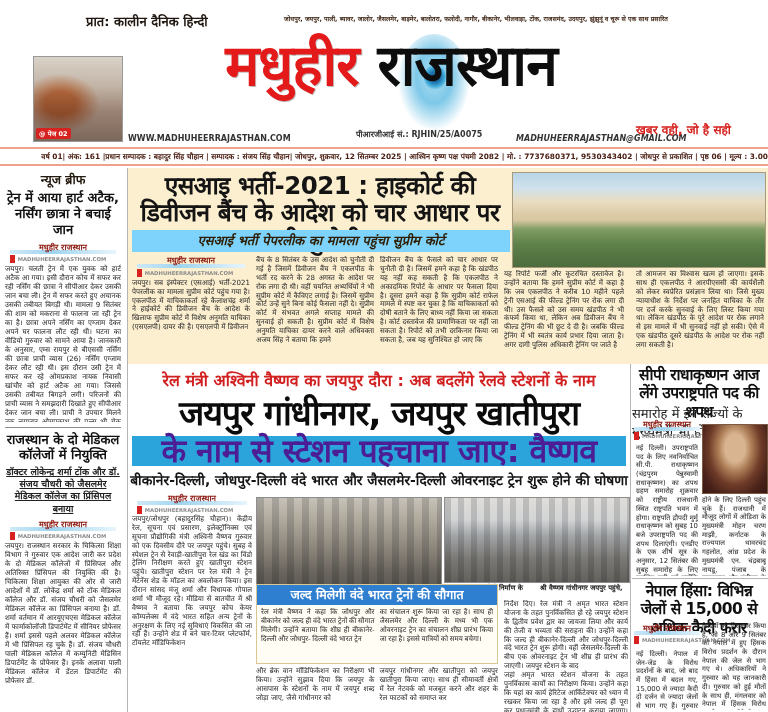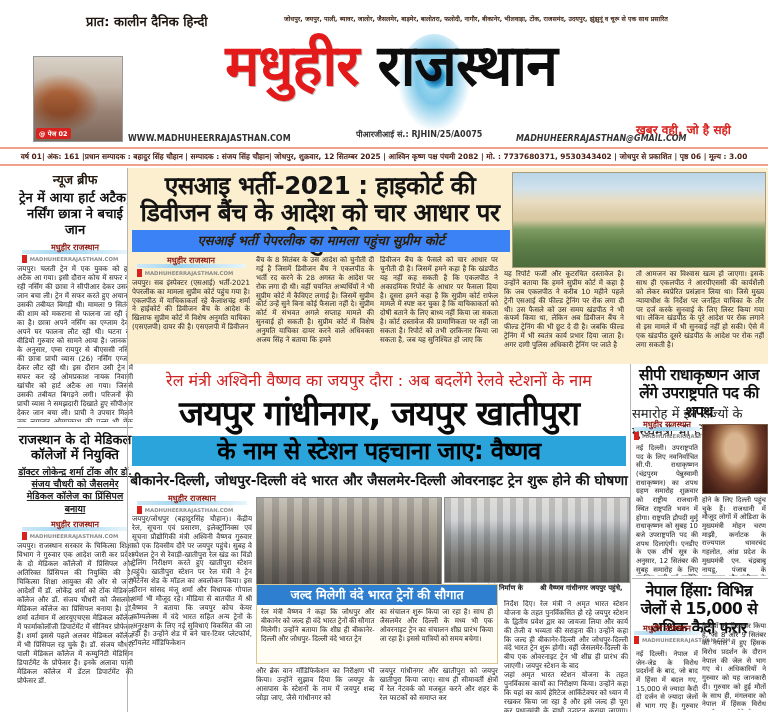--- a/index.html
+++ b/index.html
@@ -19,55 +19,55 @@
            background:radial-gradient(ellipse at 50% 45%,#aee0f4 0%,#7ec8e8 35%,rgba(126,200,232,0) 72%);}
   .feather-eye{left:424px;top:64px;width:22px;height:26px;border-radius:50%;
            background:radial-gradient(circle,#1c6fa8 0 30%,#3fa9d9 55%,rgba(63,169,217,0) 75%);}
   .mast-title{left:148px;top:36px;width:486px;text-align:center;font-size:57px;font-weight:bold;
               letter-spacing:-1px;line-height:1.05;white-space:nowrap;}
   .mast-red{color:#e41a1a;text-shadow:1px 1px 0 rgba(0,0,0,.25);}
   .mast-black{color:#0d0d0d;font-family:Liberation Mono, monospace;}
   .mast-sub{font-size:8px;font-weight:bold;color:#333;}
   .slogan{left:636px;top:121px;font-size:12px;font-weight:bold;color:#d6231f;}
   .info-bar{left:0;top:147px;width:768px;height:19px;border-top:2px solid #efa18b;border-bottom:2px solid #efa18b;
-            box-sizing:border-box;font-size:7.4px;font-weight:bold;color:#4c2014;text-align:center;line-height:15px;white-space:nowrap;}
+            box-sizing:border-box;font-size:7.4px;font-weight:bold;color:#4c2014;text-align:right;line-height:15px;white-space:nowrap;}
 
   
   .byline{margin:3px auto 2px auto;width:92%;position:relative;}
   .byline-name{text-align:center;font-size:8px;font-weight:bold;color:#8c1a12;position:relative;z-index:1;}
   .byline-bar{height:4px;margin-top:-2px;background:linear-gradient(90deg,#cfe9f7,#9fd4ef 40%,#e8f5fc);}
   .byline-site{font-size:5.3px;color:#8a8a8a;font-weight:bold;margin-top:2px;padding-left:8px;position:relative;}
   .byline-site::before{content:"";position:absolute;left:0;top:-1px;width:5px;height:8px;background:#d6231f;}
 
   
-  .leftcol{left:12px;top:168px;width:126px;height:544px;padding:3px 5px;box-sizing:border-box;}
+  .leftcol{left:0;top:168px;width:126px;height:544px;padding:3px 5px;box-sizing:border-box;}
   .nb-title{font-size:12.5px;font-weight:bold;text-align:center;color:#241a10;margin-bottom:2px;}
   .nb-headline{font-size:13px;font-weight:bold;text-align:center;line-height:1.22;color:#111;}
   .small-body{font-size:7.1px;line-height:1.27;color:#222;text-align:justify;}
   .lc-divider{border:0;border-top:1px solid #8c8c8c;margin:5px 0 4px 0;}
   .med-headline{font-size:13px;font-weight:bold;text-align:center;line-height:1.22;color:#111;}
   .med-subhead{font-size:9.3px;font-weight:bold;text-align:center;line-height:1.3;color:#222;
                text-decoration:underline;margin-top:3px;}
 
   
   .cream{left:128px;top:168px;width:640px;height:196px;background:#fcefd0;}
   .si-headline{left:134px;top:172px;width:372px;font-size:24.5px;line-height:1.12;font-weight:bold;
                color:#141414;text-align:center;letter-spacing:-0.5px;}
-  .si-subbar{left:132px;top:230px;width:378px;height:22px;background:#3b82f6;}
+  .si-subbar{left:132px;top:230px;width:378px;height:22px;background:#7dd3fc;}
   .si-subhead{font-size:13px;font-weight:bold;font-style:italic;color:#2e1d02;text-align:center;line-height:22px;}
   .ph-sc{left:512px;top:172px;width:252px;height:94px;z-index:3;border:1px solid #a89a7a;
          background:linear-gradient(180deg,#b9d5e7 0%,#cfe1ec 16%,#e9ddc2 30%,#dcCBa6 44%,#d9c9a3 50%,#7f9d64 60%,#5e8049 76%,#4c6c3d 100%);}
   .si-col{font-size:7.05px;line-height:1.26;color:#262626;text-align:justify;}
 
   
-  .kicker{left:128px;top:369px;width:502px;text-align:center;font-size:16px;font-weight:normal;color:#d21f1f;}
+  .kicker{left:128px;top:369px;width:502px;text-align:center;font-size:16px;font-weight:bold;color:#d21f1f;}
   .rail-h1{left:128px;top:389px;width:502px;text-align:center;font-size:34px;font-weight:800;
            color:#0b0b0b;letter-spacing:-1px;}
   .rail-blue{left:132px;top:436px;width:494px;height:30px;background:#2aa4da;}
-  .rail-blue-text{color:#000000;font-size:24px;font-weight:bold;text-align:center;line-height:30px;letter-spacing:-0.5px;}
+  .rail-blue-text{color:#4c1d95;font-size:32px;font-weight:bold;text-align:center;line-height:30px;letter-spacing:-0.5px;}
   .rail-subhead{left:128px;top:470px;width:502px;text-align:center;font-size:13.8px;font-weight:bold;color:#141414;}
   .ph-crowd1{left:256px;top:497px;width:184px;height:92px;border:1px solid #8d8d8d;
      background:linear-gradient(180deg,#dcd8cf 0%,#c4beb2 22%,#9a948a 55%,#76716a 80%,#63605b 100%),
        repeating-linear-gradient(90deg,rgba(40,40,40,.28) 0 7px,rgba(120,110,100,.18) 7px 15px);
      background-blend-mode:multiply;}
   .ph-crowd2{left:444px;top:497px;width:184px;height:84px;border:1px solid #8d8d8d;
      background:linear-gradient(180deg,#f0eeea 0%,#e2e4e6 26%,#aeb2b4 45%,#83827e 72%,#6a6864 100%),
        repeating-linear-gradient(90deg,rgba(50,50,55,.25) 0 6px,rgba(140,135,128,.15) 6px 13px);
      background-blend-mode:multiply;}
   .caption{font-size:6.8px;font-weight:bold;color:#222;line-height:1.25;}

